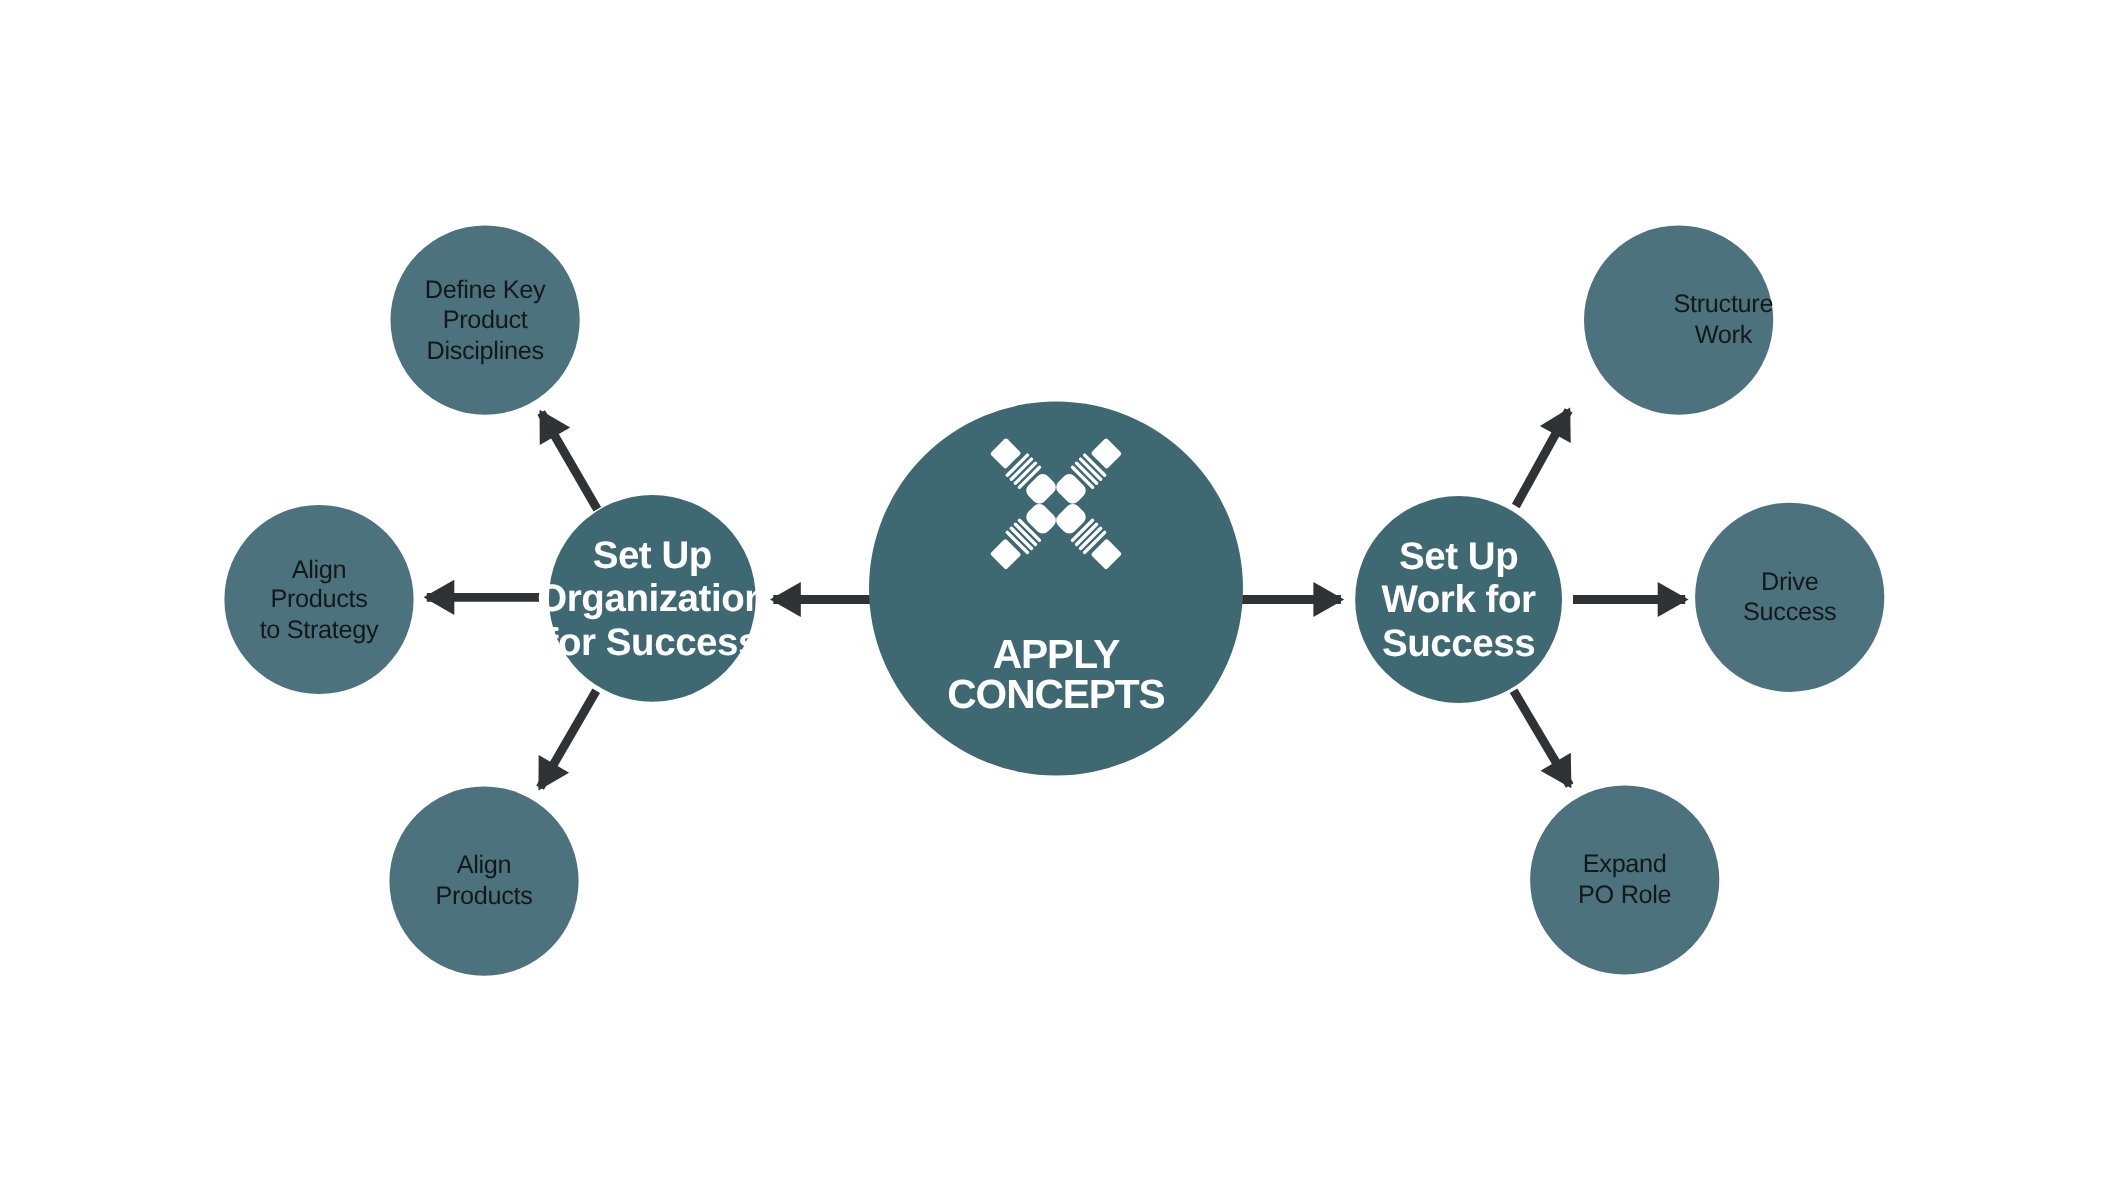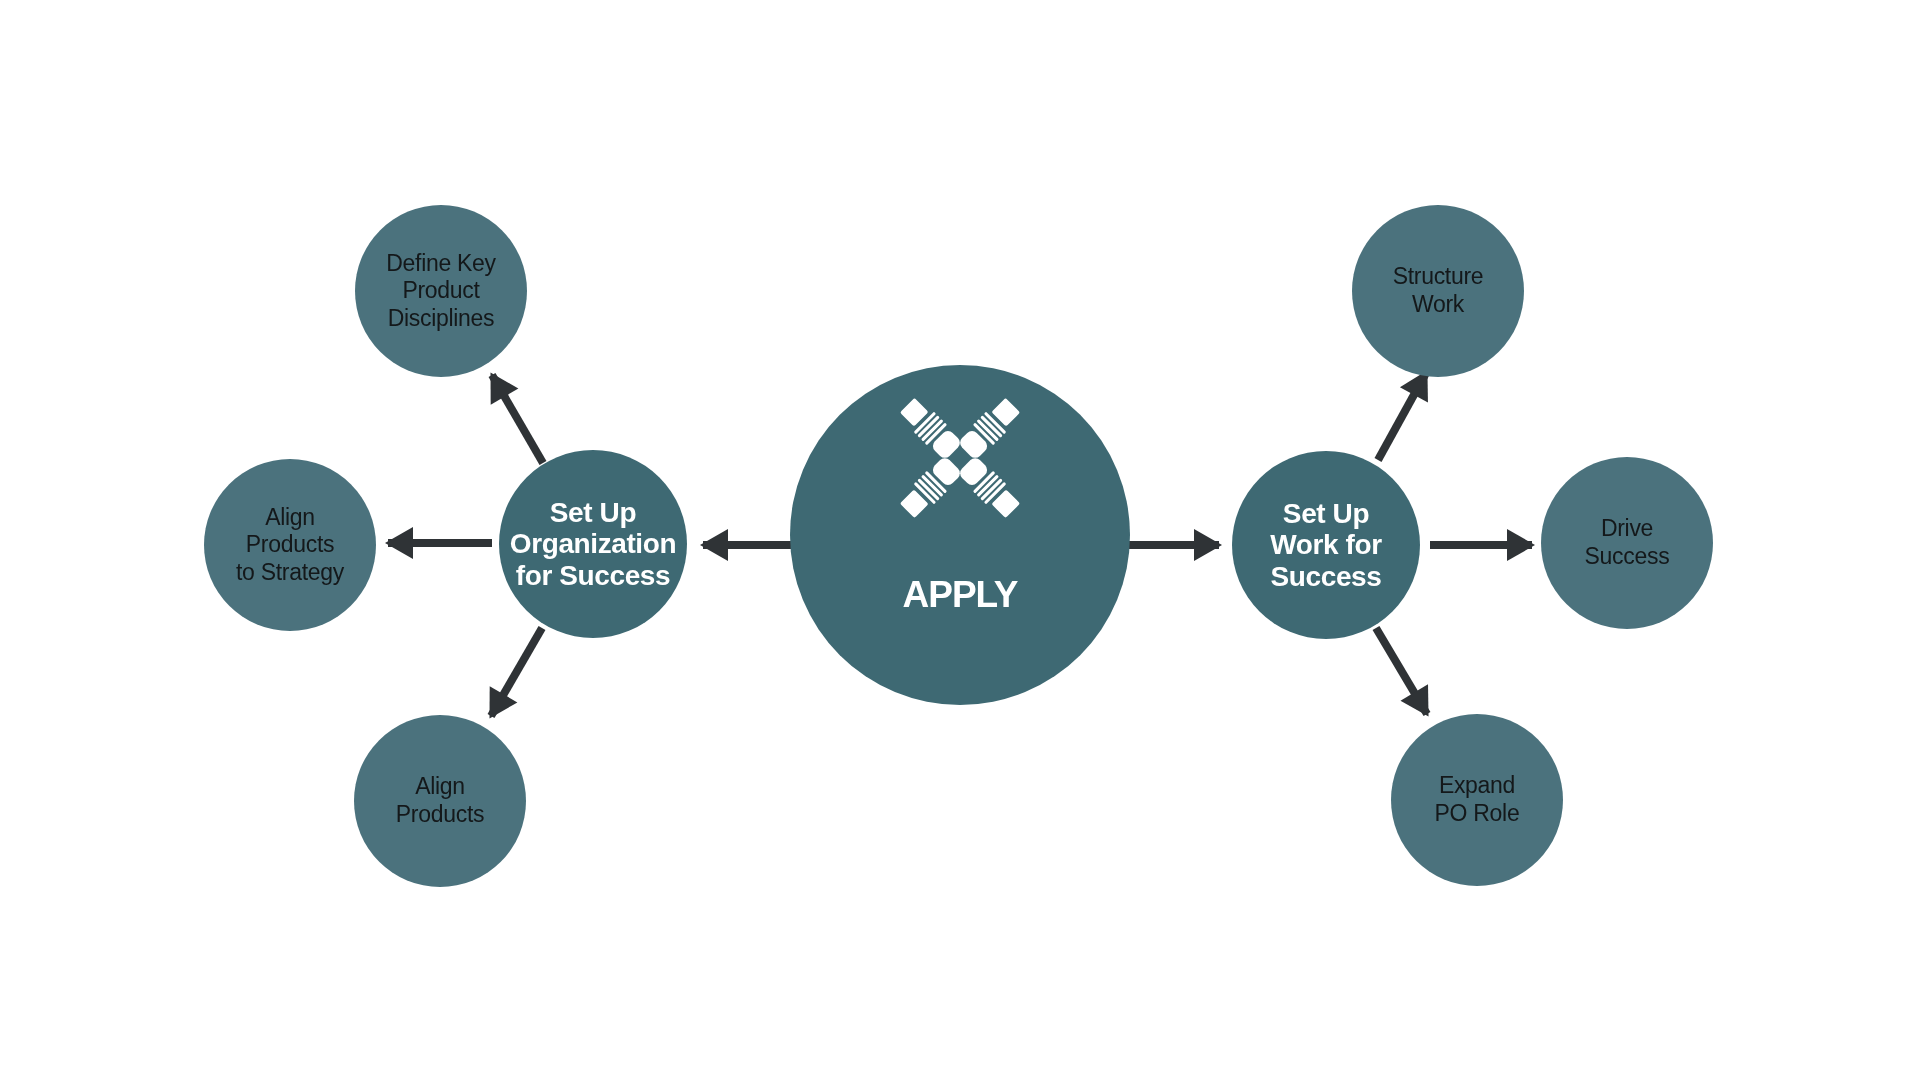--- a/index.html
+++ b/index.html
@@ -19,33 +19,33 @@
     justify-content:flex-start;padding-top:14px;gap:33px;
   }
   .node-mid{width:188px;height:188px;background:#3E6973;}
   .node-sat{width:172px;height:172px;background:#4B727D;}
   .center-label{
     margin-top:6px;color:#ffffff;font-weight:bold;font-size:37px;
     line-height:1.0;letter-spacing:-1px;
   }
   .center-label span{display:block;}
   .mid-label{
-    color:#ffffff;font-weight:bold;font-size:28px;line-height:1.12;letter-spacing:-0.4px;
+    color:#ffffff;font-weight:bold;font-size:35px;line-height:1.12;letter-spacing:-0.4px;
   }
   .mid-label span{display:block;}
   .sat-label{
     color:#14181a;font-weight:normal;font-size:23px;line-height:1.2;letter-spacing:-0.3px;
   }
   .sat-label span{display:block;}
   .pos-org{left:499px;top:450px;}
   .pos-team{left:1232px;top:451px;}
   .pos-define{left:355px;top:205px;}
   .pos-products{left:204px;top:459px;}
   .pos-artefacts{left:354px;top:715px;}
-  .pos-structure{left:1352px;top:205px;}
+  .pos-structure{left:1440px;top:205px;align-items:flex-end;}
   .pos-drive{left:1541px;top:457px;text-align:center;}
   .pos-expand{left:1391px;top:714px;}
   .icon-teamwork{display:block;}
 </style>
 </head>
 <body>
 
 <div class="stage">
 
   <svg class="arrow-layer" viewBox="0 0 1920 1080" xmlns="http://www.w3.org/2000/svg">
@@ -98,20 +98,21 @@
           <rect x="44" y="-19.5" width="4.2" height="39" rx="2"></rect>
           <rect x="51" y="-19.5" width="4.2" height="39" rx="2"></rect>
           <rect x="58" y="-19.5" width="4.2" height="39" rx="2"></rect>
           <rect x="65" y="-19.5" width="4.2" height="39" rx="2"></rect>
           <rect x="74" y="-14" width="27" height="28" rx="3"></rect>
         </g>
       </g>
     </svg>
     <div class="center-label">
       <span>APPLY</span>
+      <span>CONCEPTS</span>
     </div>
   </div>
 
   <div class="node node-mid pos-org">
     <div class="mid-label">
       <span>Set Up</span>
       <span>Organization</span>
       <span>for Success</span>
     </div>
   </div>

